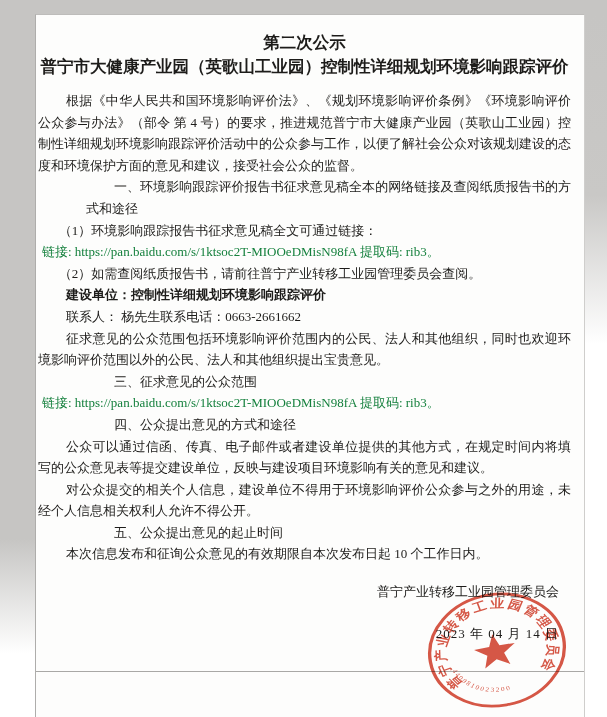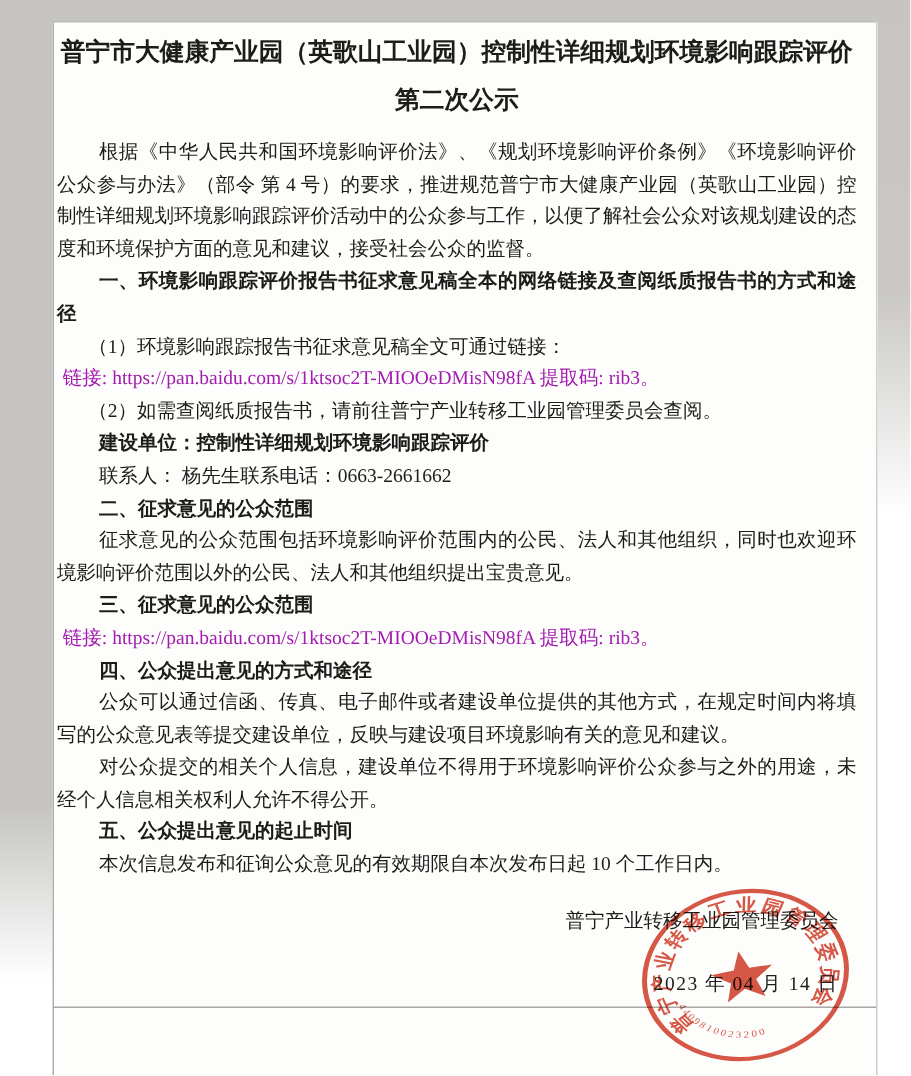--- a/index.html
+++ b/index.html
@@ -26,23 +26,23 @@
   .content{
     position:absolute;left:0;top:0;width:100%;box-sizing:border-box;
     padding:8px 13px 0 2px;
     color:#1d1c1a;font-size:13px;line-height:21.6px;
   }
   .title{font-size:16.5px;font-weight:bold;text-align:center;line-height:24px;margin:0;}
   .title2{margin-top:8px;}
   .bodyblock{margin-top:11px;}
   p{margin:0;text-align:justify;}
   .para{text-indent:2.15em;}
-  .heading{text-indent:2.15em;font-weight:bold;}
+  .heading{text-indent:2.15em;font-weight:normal;margin-left:48px;}
   .item{text-indent:1.6em;}
-  .linkline{text-indent:0.3em;color:#a21caf;}
+  .linkline{text-indent:0.3em;color:#15803d;}
   .bold{font-weight:bold;}
   .contact-line{text-indent:2.15em;}
   .phone{}
   .footer{margin-top:16px;text-align:right;padding-right:12px;}
   .footer p{text-align:right;line-height:22px;}
   .footer .date{margin-top:20px;letter-spacing:1px;}
   .seal{
     position:absolute;left:418px;top:585px;width:158px;height:130px;
     transform:rotate(-10deg);
     opacity:0.85;mix-blend-mode:multiply;
@@ -53,34 +53,33 @@
 <body>
 
 <div class="band band-top"></div>
 <div class="band band-left"></div>
 <div class="band band-right"></div>
 
 <div class="paper">
   <div class="frame-bottom"></div>
   <div class="content">
 
+    <p class="title title2">第二次公示</p>
     <p class="title">普宁市大健康产业园（英歌山工业园）控制性详细规划环境影响跟踪评价</p>
-    <p class="title title2">第二次公示</p>
 
     <div class="bodyblock">
       <p class="para">根据《中华人民共和国环境影响评价法》、《规划环境影响评价条例》《环境影响评价公众参与办法》（部令 第 4 号）的要求，推进规范普宁市大健康产业园（英歌山工业园）控制性详细规划环境影响跟踪评价活动中的公众参与工作，以便了解社会公众对该规划建设的态度和环境保护方面的意见和建议，接受社会公众的监督。</p>
 
       <p class="heading">一、环境影响跟踪评价报告书征求意见稿全本的网络链接及查阅纸质报告书的方式和途径</p>
       <p class="item">（1）环境影响跟踪报告书征求意见稿全文可通过链接：</p>
       <p class="linkline">链接: https://pan.baidu.com/s/1ktsoc2T-MIOOeDMisN98fA  提取码: rib3。</p>
       <p class="item">（2）如需查阅纸质报告书，请前往普宁产业转移工业园管理委员会查阅。</p>
       <p class="para bold">建设单位：控制性详细规划环境影响跟踪评价</p>
       <p class="contact-line"><span>联系人：  杨先生</span><span class="phone">联系电话：0663-2661662</span></p>
 
-      <p class="heading">二、征求意见的公众范围</p>
       <p class="para">征求意见的公众范围包括环境影响评价范围内的公民、法人和其他组织，同时也欢迎环境影响评价范围以外的公民、法人和其他组织提出宝贵意见。</p>
 
       <p class="heading">三、征求意见的公众范围</p>
       <p class="linkline">链接: https://pan.baidu.com/s/1ktsoc2T-MIOOeDMisN98fA  提取码: rib3。</p>
 
       <p class="heading">四、公众提出意见的方式和途径</p>
       <p class="para">公众可以通过信函、传真、电子邮件或者建设单位提供的其他方式，在规定时间内将填写的公众意见表等提交建设单位，反映与建设项目环境影响有关的意见和建议。</p>
       <p class="para">对公众提交的相关个人信息，建设单位不得用于环境影响评价公众参与之外的用途，未经个人信息相关权利人允许不得公开。</p>
 
       <p class="heading">五、公众提出意见的起止时间</p>

